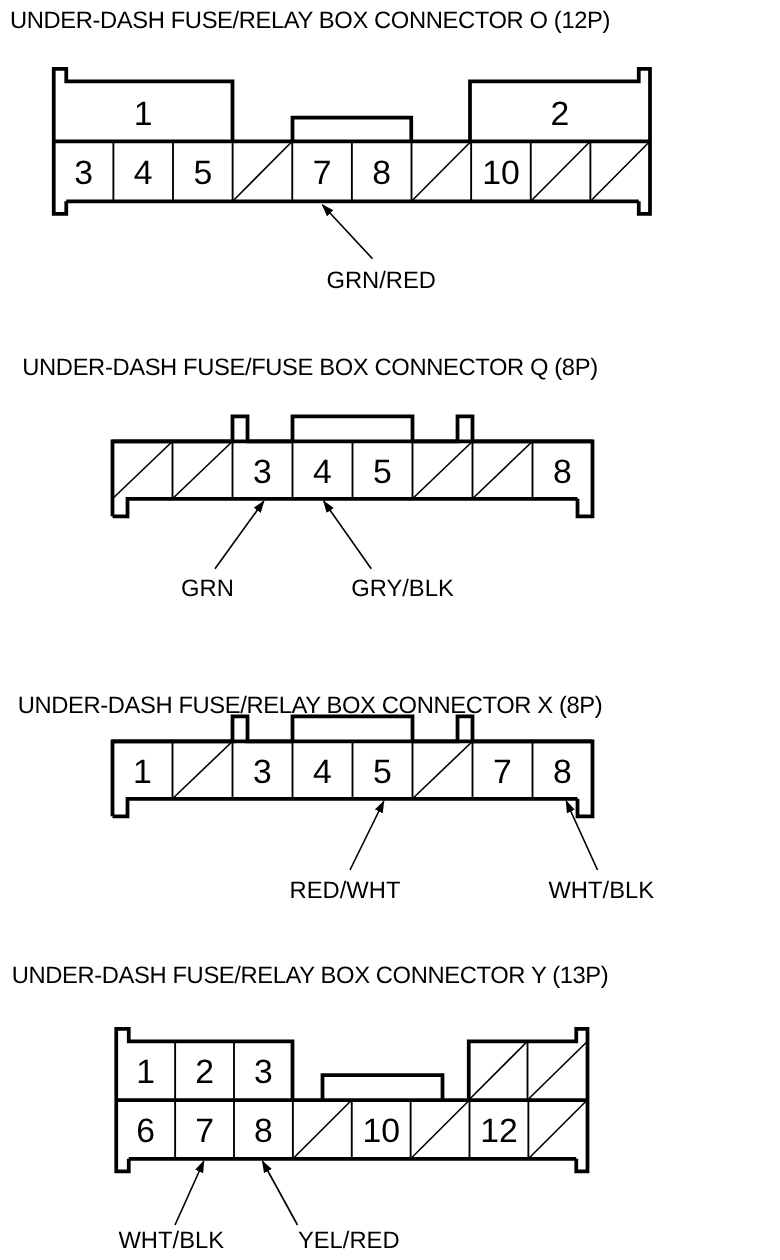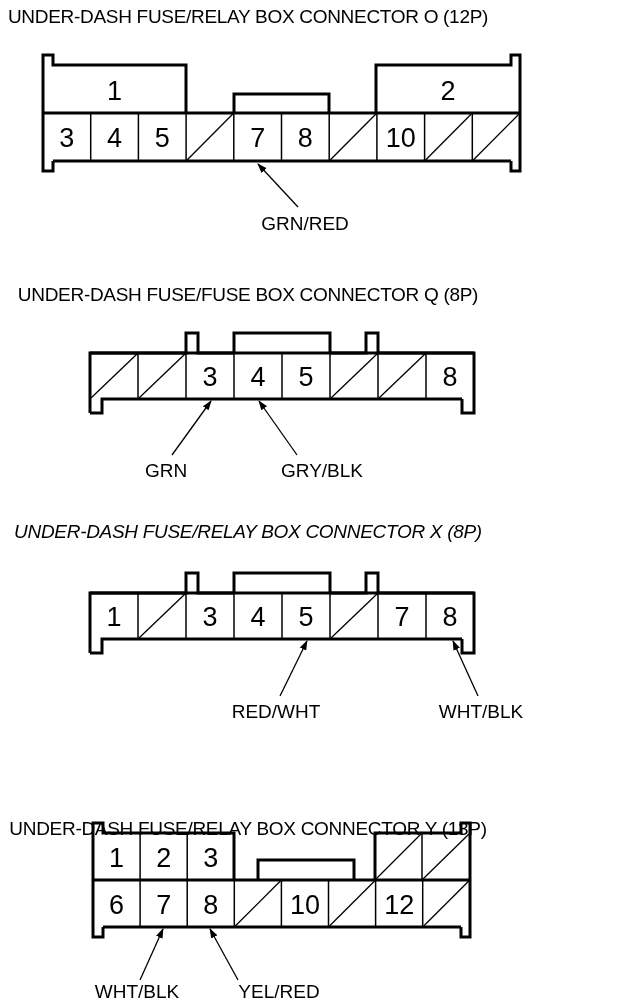--- a/index.html
+++ b/index.html
@@ -9,22 +9,22 @@
              font-size: 19px; letter-spacing: -0.3px; white-space: nowrap; }
     svg { position: absolute; left: 0; top: 0; }
     .pin { font-size: 27px; }
     .wire { font-size: 19px; }
   </style>
 </head>
 <body>
 
 <div class="title" style="top:6px;">UNDER-DASH FUSE/RELAY BOX CONNECTOR O (12P)</div>
 <div class="title" style="top:284px;">UNDER-DASH FUSE/FUSE BOX CONNECTOR Q (8P)</div>
-<div class="title" style="top:521px;font-style:italic;">UNDER-DASH FUSE/RELAY BOX CONNECTOR X (8P)</div>
-<div class="title" style="top:770px;margin-top:48px;">UNDER-DASH FUSE/RELAY BOX CONNECTOR Y (13P)</div>
+<div class="title" style="top:554px;">UNDER-DASH FUSE/RELAY BOX CONNECTOR X (8P)</div>
+<div class="title" style="top:770px;">UNDER-DASH FUSE/RELAY BOX CONNECTOR Y (13P)</div>
 
 <svg id="diagram" width="624" height="1008" viewBox="0 0 624 1008" xmlns="http://www.w3.org/2000/svg">
   <defs>
     <marker id="arrowhead" markerWidth="10" markerHeight="10" refX="9" refY="5" orient="auto" markerUnits="userSpaceOnUse">
       <path d="M0,1.5 L10,5 L0,8.5 Z" fill="#000"></path>
     </marker>
   </defs>
   <g id="conn-O">
       <polyline points="53,161 53,171 43,171 43,55 53,55 53,65 186,65 186,113" fill="none" stroke="#000000" stroke-width="3" stroke-linejoin="miter"></polyline>
       <polyline points="376,113 376,65 511,65 511,55 520,55 520,171 511,171 511,161" fill="none" stroke="#000000" stroke-width="3" stroke-linejoin="miter"></polyline>

